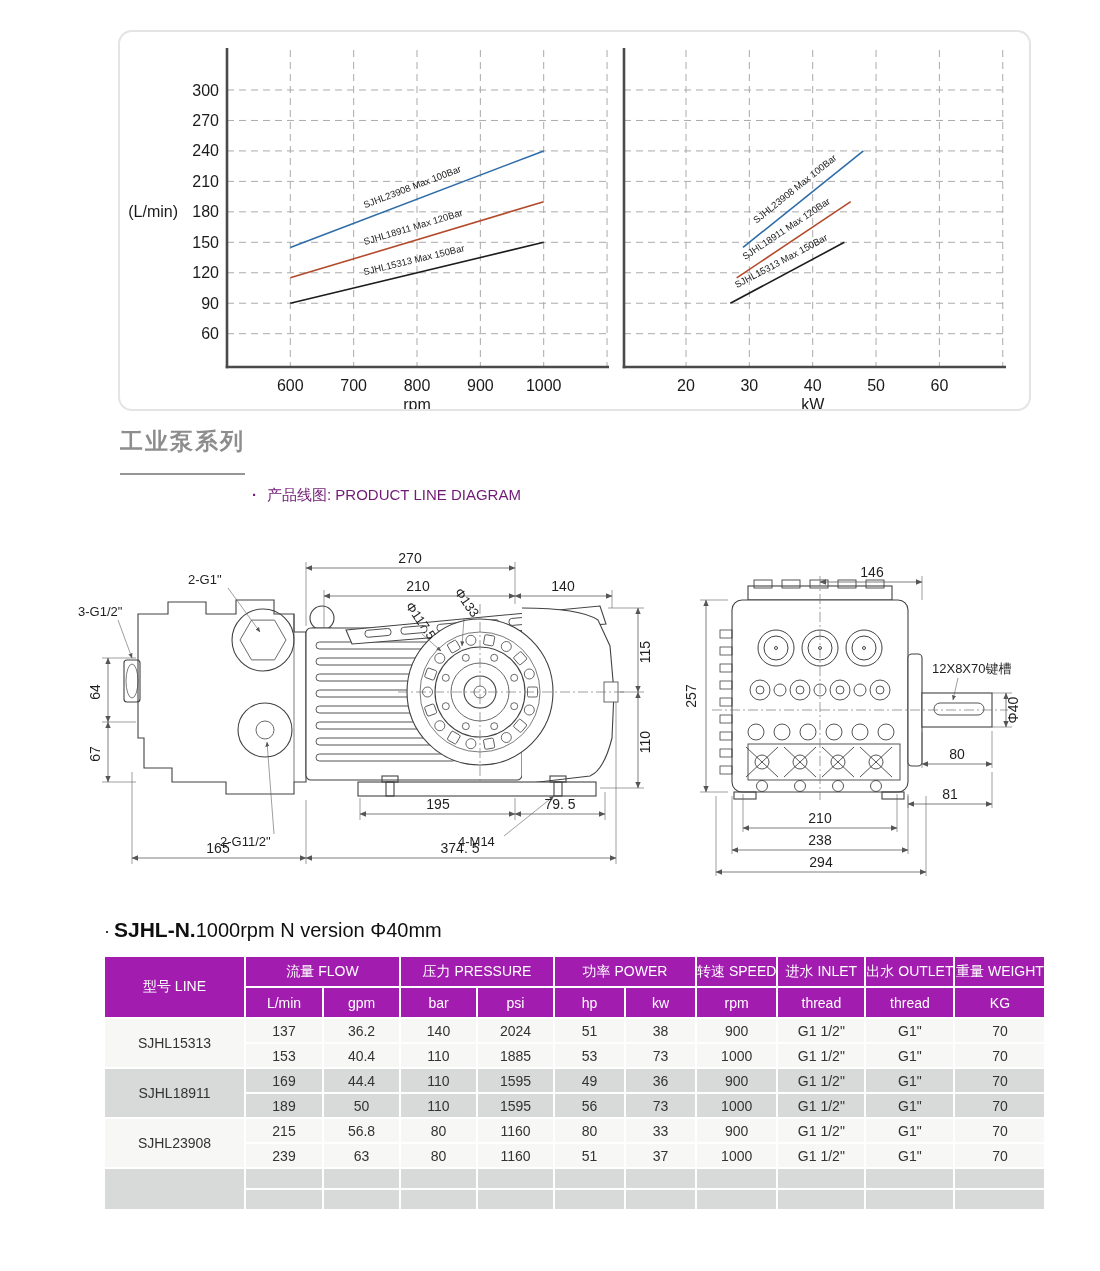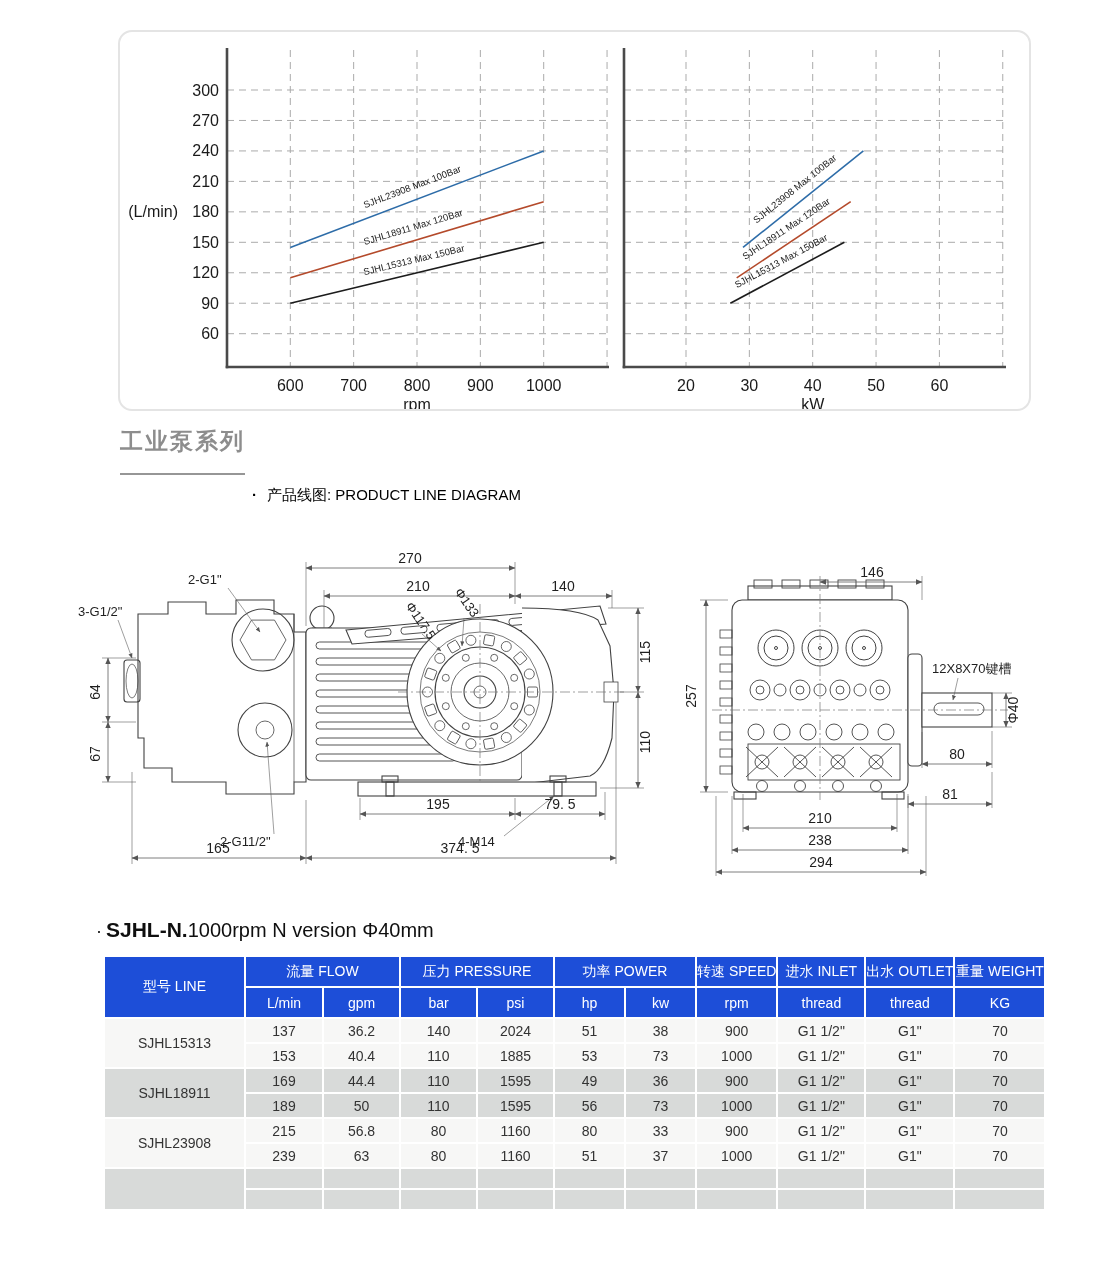--- a/index.html
+++ b/index.html
@@ -5,32 +5,32 @@
   html,body{margin:0;padding:0;background:#fff;}
   .page{position:relative;width:1100px;height:1271px;background:#fff;overflow:hidden;
         font-family:"Liberation Sans",sans-serif;color:#222;}
   .chart-panel{position:absolute;left:118px;top:30px;width:913px;height:381px;
         border:2px solid #e4e4e4;border-radius:14px;box-sizing:border-box;background:#fff;}
   #charts{position:absolute;left:0;top:0;}
   #charts text{font-family:"Liberation Sans",sans-serif;fill:#1a1a1a;}
   .series-title{position:absolute;left:120px;top:426px;font-size:23px;font-weight:bold;
         color:#8d8d8d;letter-spacing:2px;}
   .series-title .ul{border-bottom:2px solid #969696;padding-bottom:19px;}
-  .diagram-bullet{position:absolute;left:252px;top:486px;font-size:15px;color:#000000;}
+  .diagram-bullet{position:absolute;left:252px;top:486px;font-size:15px;color:#701a75;}
   .diagram-bullet .marker{margin-right:10px;font-weight:bold;}
   #diagram{position:absolute;left:60px;top:542px;}
   #diagram text{font:13px "Liberation Sans",sans-serif;fill:#1f1f1f;stroke:none;}
   #diagram text.num{font-size:14px;text-anchor:middle;}
-  .table-title{position:absolute;left:96px;top:918px;font-size:20px;color:#0f0f0f;}
+  .table-title{position:absolute;left:104px;top:918px;font-size:20px;color:#0f0f0f;}
   .table-title .marker{font-size:18px;margin-right:4px;}
   .table-title .bold{font-weight:bold;font-size:21px;}
   table.spec{position:absolute;left:103px;top:955px;border-collapse:collapse;table-layout:fixed;}
   table.spec th,table.spec td{border:2px solid #fff;text-align:center;font-size:14px;
         padding:0;overflow:hidden;white-space:nowrap;}
-  table.spec th{background:#1d4ed8;color:#fff;font-weight:normal;height:29px;}
+  table.spec th{background:#a21caf;color:#fff;font-weight:normal;height:29px;}
   table.spec td{background:#f7f7f6;color:#333;height:23px;}
   table.spec td.shade{background:#d8dad9;}
   table.spec tr.empty td{height:19px;}
 </style>
 </head>
 <body>
 
 <div class="page">
 
   <div class="chart-panel">

